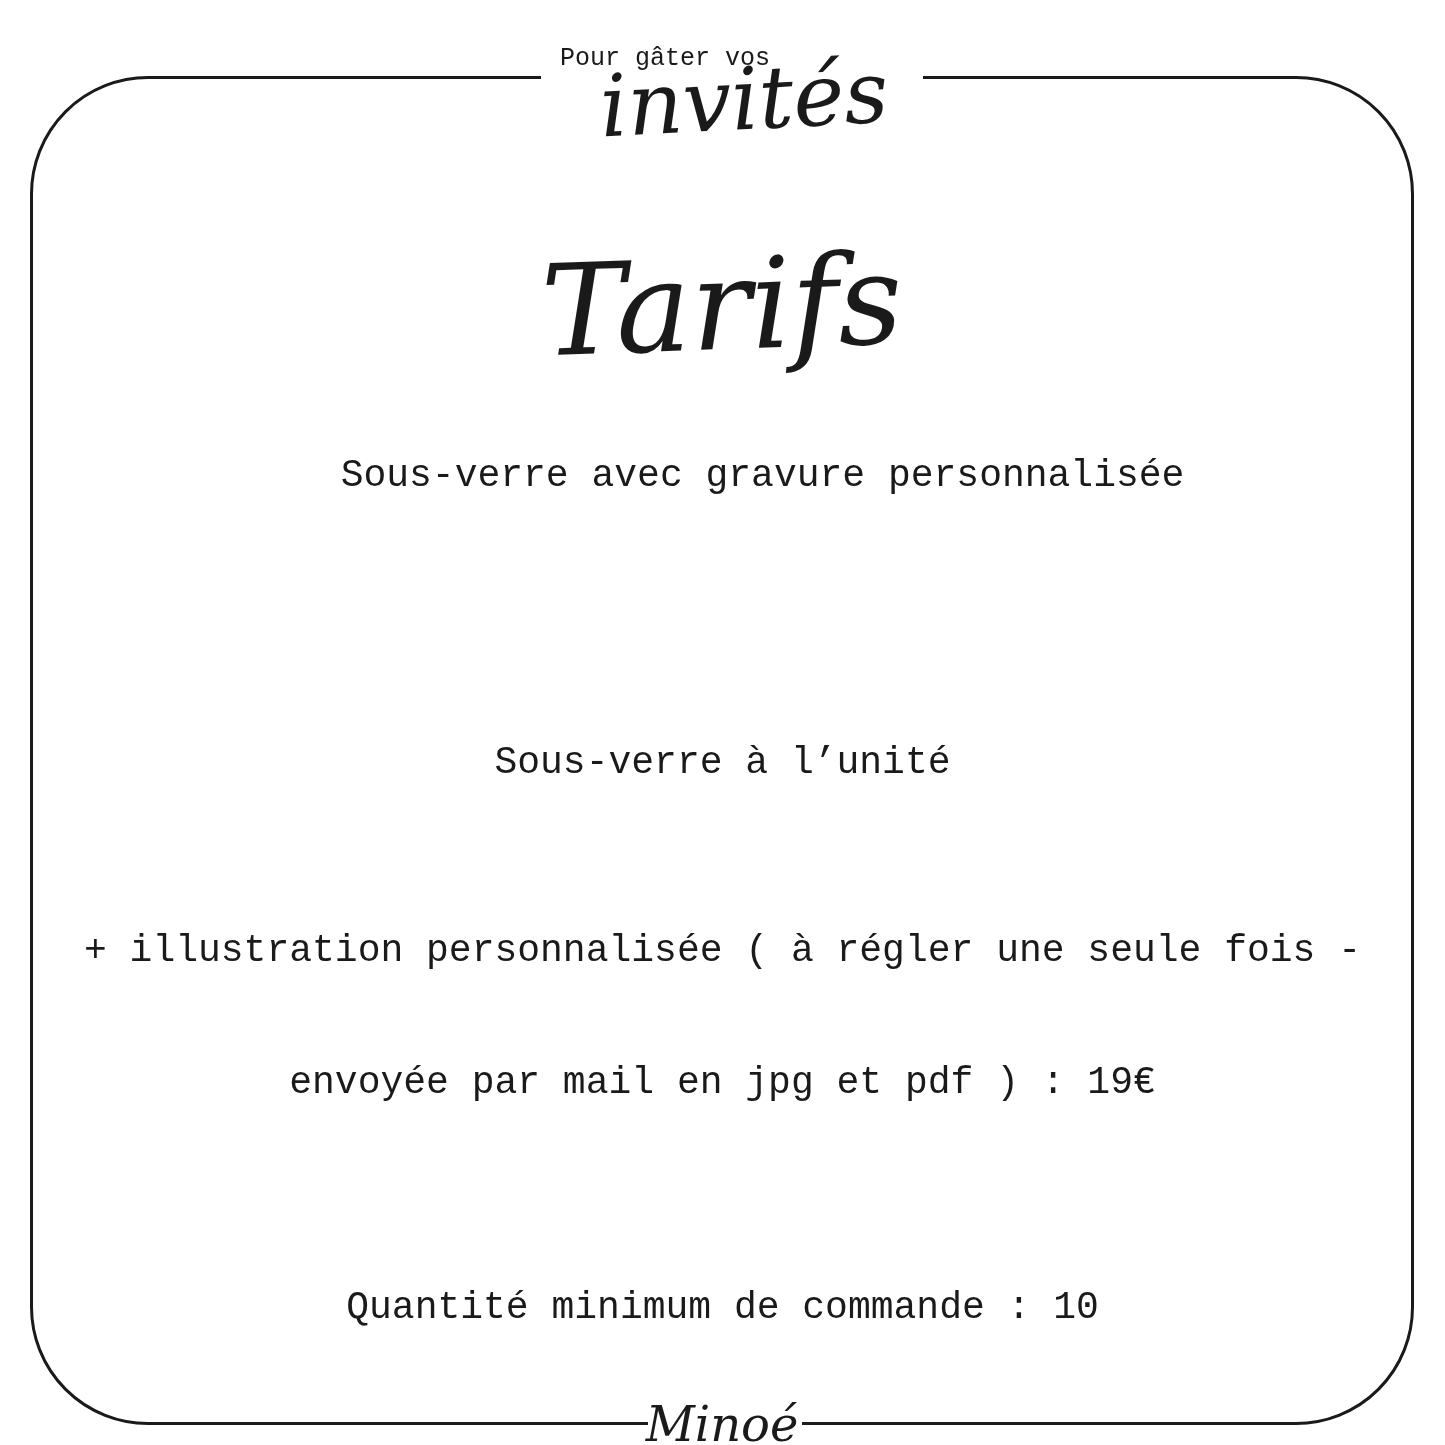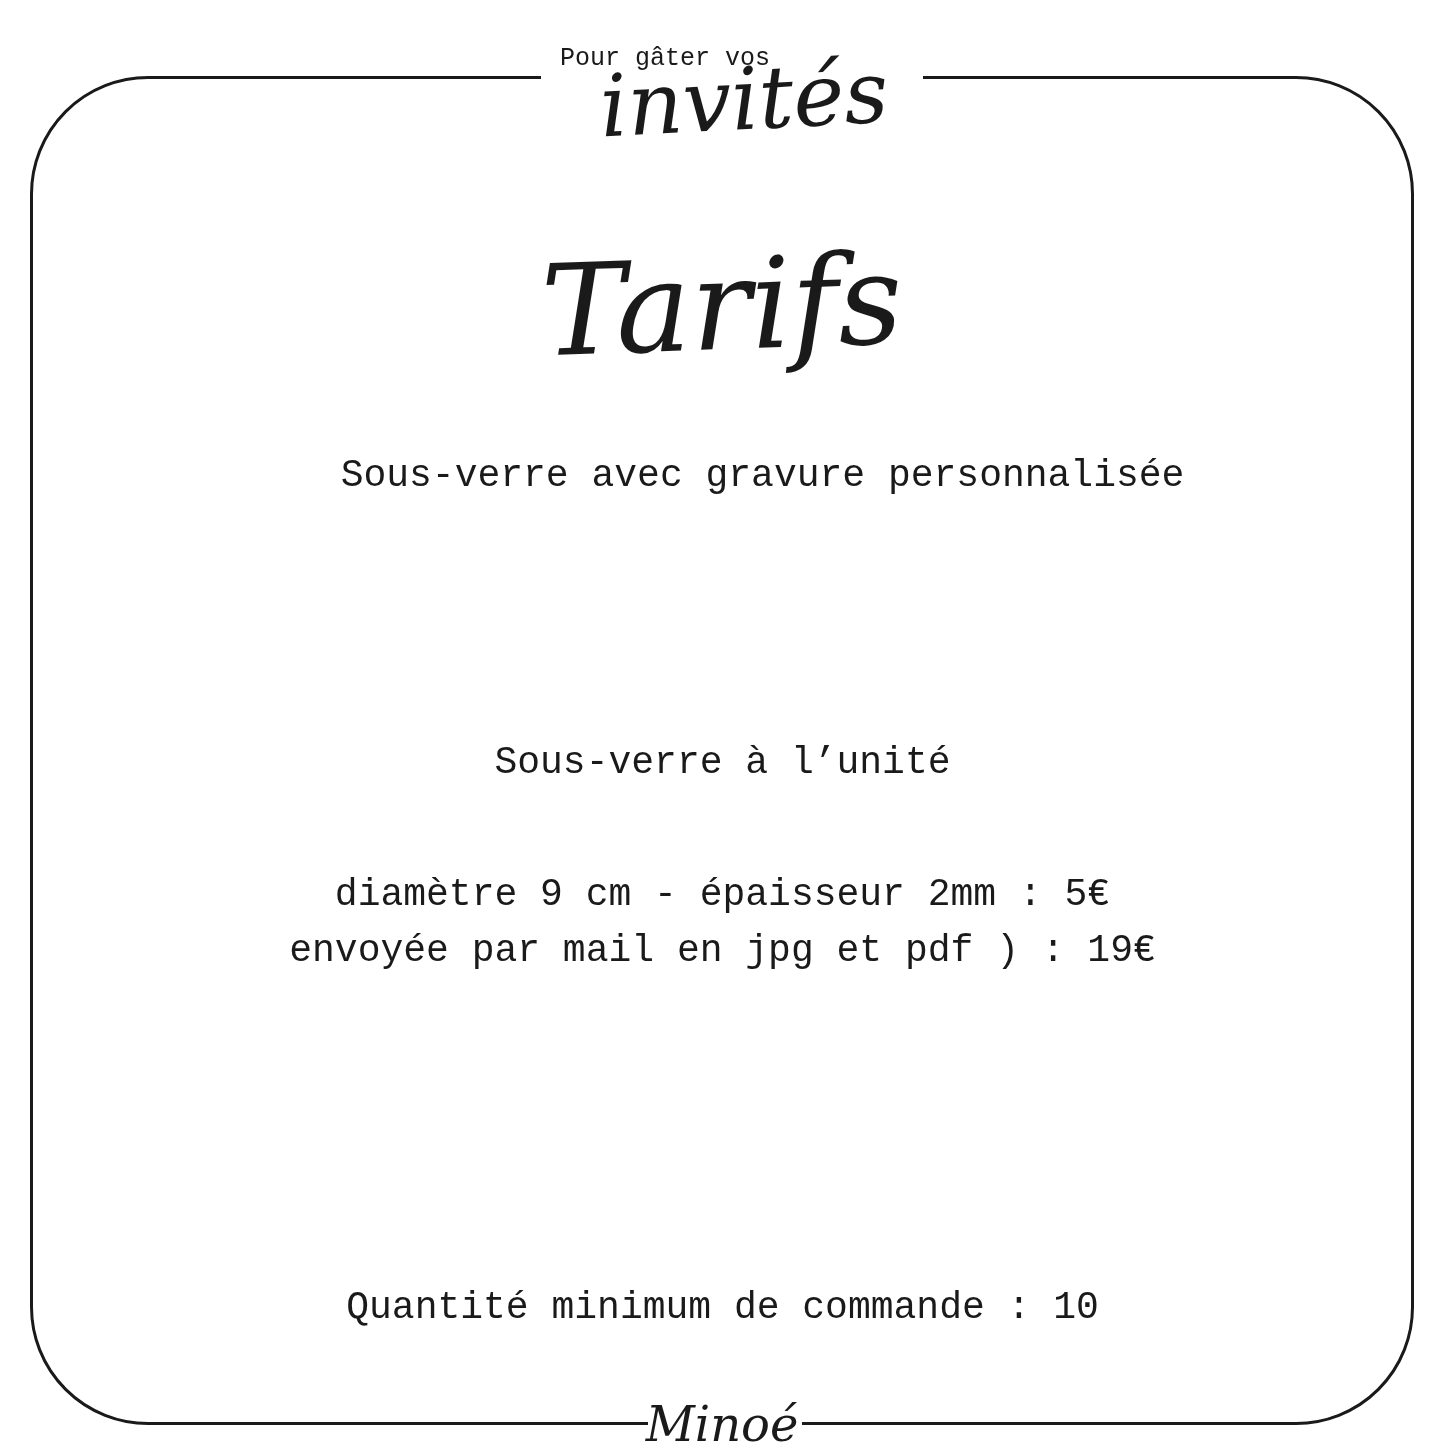--- a/index.html
+++ b/index.html
@@ -114,24 +114,24 @@
   <div class="eyebrow mono">Pour gâter vos</div>
 
   <div class="invites script">invités</div>
 
   <div class="tarifs script">Tarifs</div>
 
   <div class="body-block intro mono">Sous-verre avec gravure personnalisée</div>
 
   <div class="body-block unit mono">
     <div>Sous-verre à l’unité</div>
-    <div>diamètre 9 cm - épaisseur 2mm : 5€</div>
   </div>
 
   <div class="body-block illus mono">
+    <div>+ illustration personnalisée ( à régler une seule fois -</div>
     <div>envoyée par mail en jpg et pdf ) : 19€</div>
   </div>
 
   <div class="body-block minimum mono">Quantité minimum de commande : 10</div>
 
   <div class="brand script">Minoé</div>
 
 </div>
 
 </body></html>

